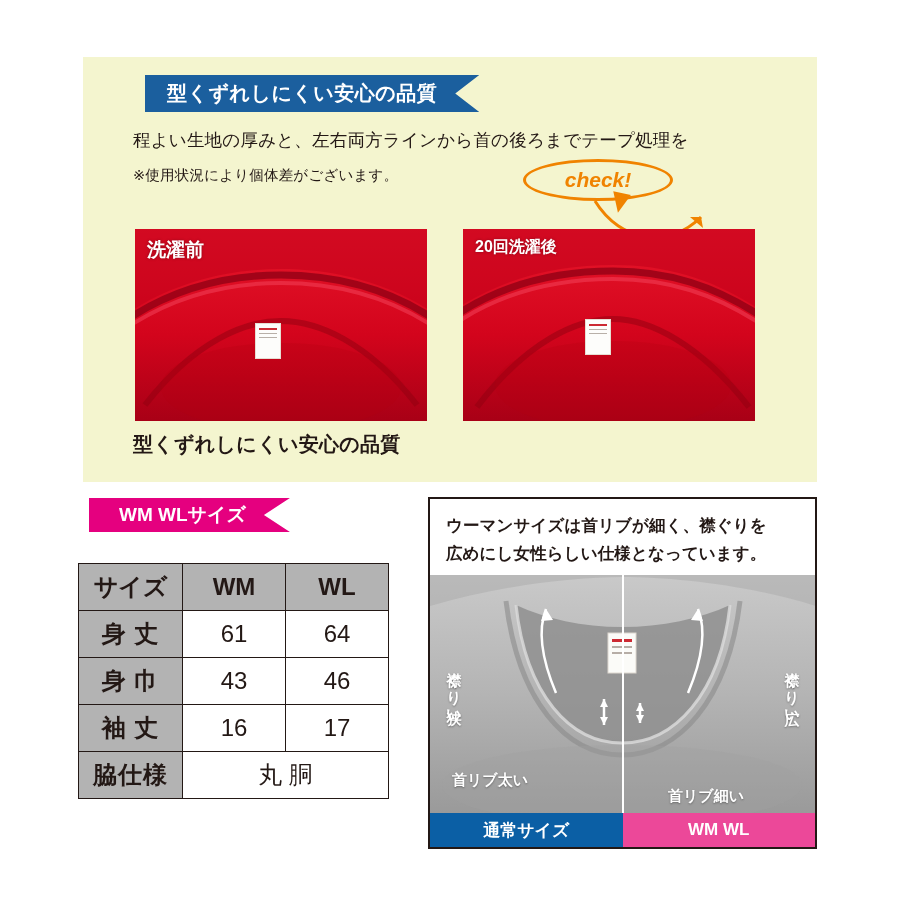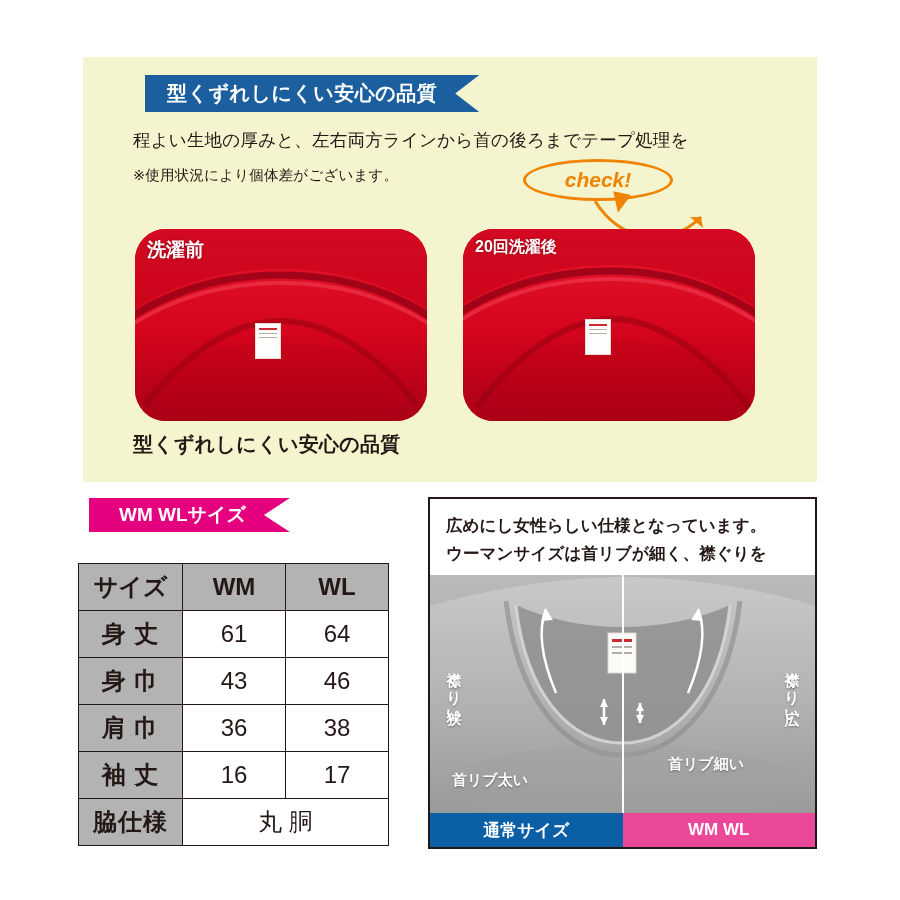--- a/index.html
+++ b/index.html
@@ -112,21 +112,20 @@
   .arrow-curve {
     position: absolute;
     left: 508px;
     top: 138px;
   }
 
   
   .photo {
     position: absolute;
     overflow: hidden;
-    border-radius: 31px;
   }
   .photo.left {
     left: 52px;
     top: 172px;
     width: 292px;
     height: 192px;
   }
   .photo.right {
     left: 380px;
     top: 172px;
@@ -411,40 +410,35 @@
         <td>身 丈</td>
         <td>61</td>
         <td>64</td>
       </tr>
       <tr>
         <td>身 巾</td>
         <td>43</td>
         <td>46</td>
       </tr>
       <tr>
-        <td>肩 巾</td>
-        <td>36</td>
-        <td>38</td>
-      </tr>
-      <tr>
         <td>袖 丈</td>
         <td>16</td>
         <td>17</td>
       </tr>
       <tr>
         <td>脇仕様</td>
         <td colspan="2">丸 胴</td>
       </tr>
     </tbody>
   </table>
 
   <div class="woman-panel">
     <div class="woman-text">
+      <div>ウーマンサイズは首リブが細く、襟ぐりを</div>
       <div>広めにし女性らしい仕様となっています。</div>
-      <div>ウーマンサイズは首リブが細く、襟ぐりを</div>
     </div>
 
     <div class="woman-photo">
       <svg width="385" height="238" viewBox="0 0 385 238" preserveAspectRatio="none">
         <defs>
           <linearGradient id="grayg" x1="0" y1="0" x2="0" y2="1">
             <stop offset="0%" stop-color="#c9c9c9"></stop>
             <stop offset="50%" stop-color="#b4b4b4"></stop>
             <stop offset="100%" stop-color="#9a9a9a"></stop>
           </linearGradient>
@@ -473,21 +467,21 @@
         <rect x="182" y="64" width="20" height="3" fill="#cc2a33"></rect>
         <rect x="182" y="71" width="20" height="2" fill="#b6ada6"></rect>
         <rect x="182" y="77" width="20" height="2" fill="#b6ada6"></rect>
       </svg>
 
       <div class="divider"></div>
 
       <div class="wlabel vert" style="left:16px; top:86px;">襟ぐり狭い</div>
       <div class="wlabel vert" style="right:14px; top:86px;">襟ぐり広い</div>
       <div class="wlabel" style="left:22px; top:196px;">首リブ太い</div>
-      <div class="wlabel" style="left:238px; top:180px;">首リブ細い</div>
+      <div class="wlabel" style="left:238px; top:212px;">首リブ細い</div>
     </div>
 
     <div class="bottom-tabs">
       <div class="tab blue">
         <span>通常サイズ</span>
       </div>
       <div class="tab pink">
         <span>WM WL</span>
       </div>
     </div>

